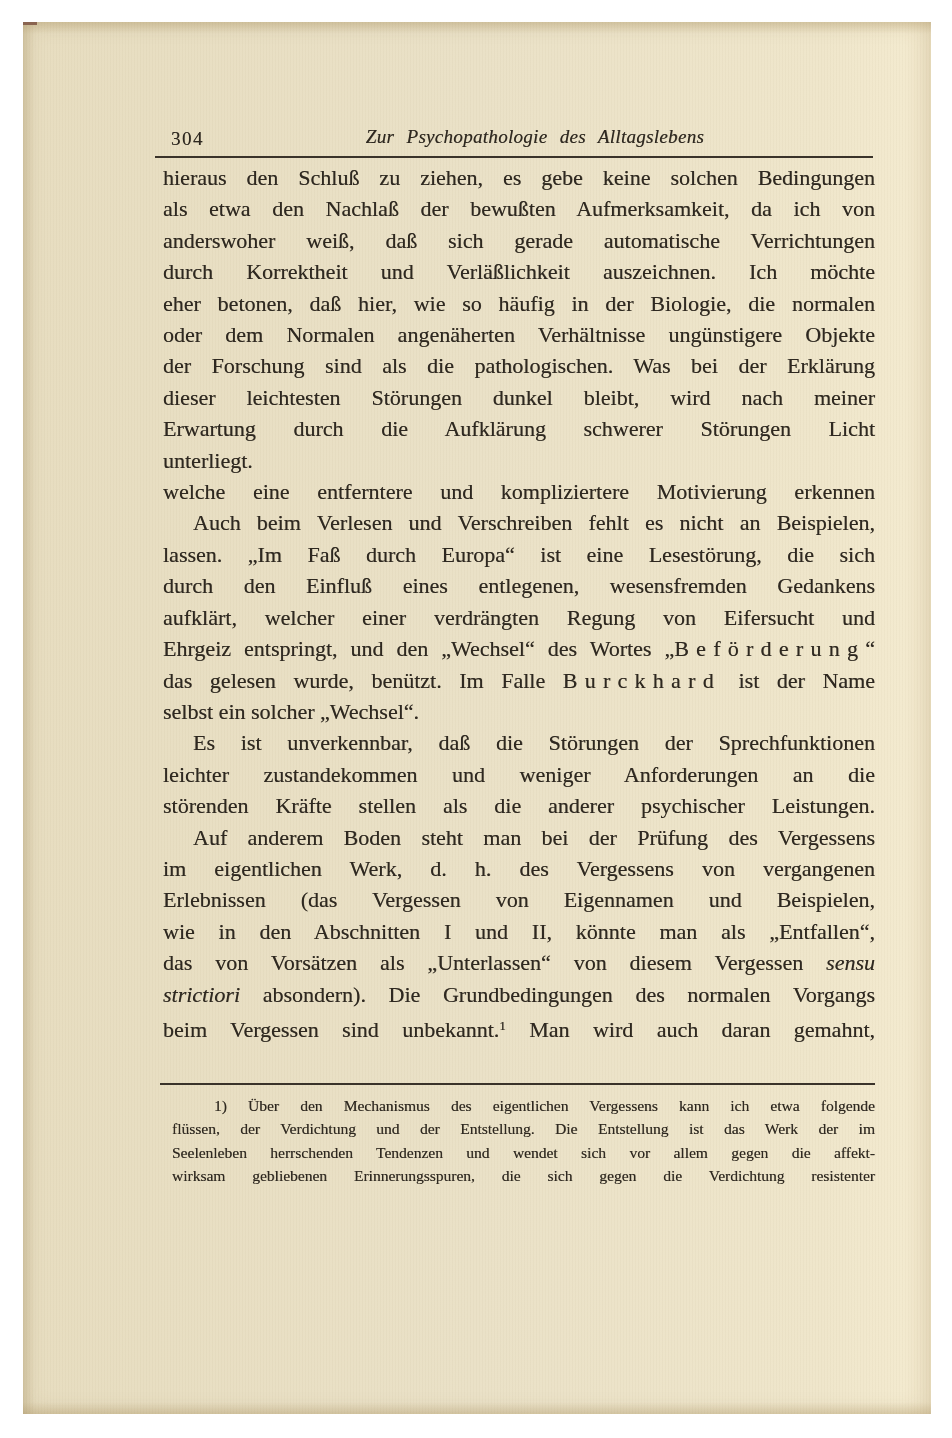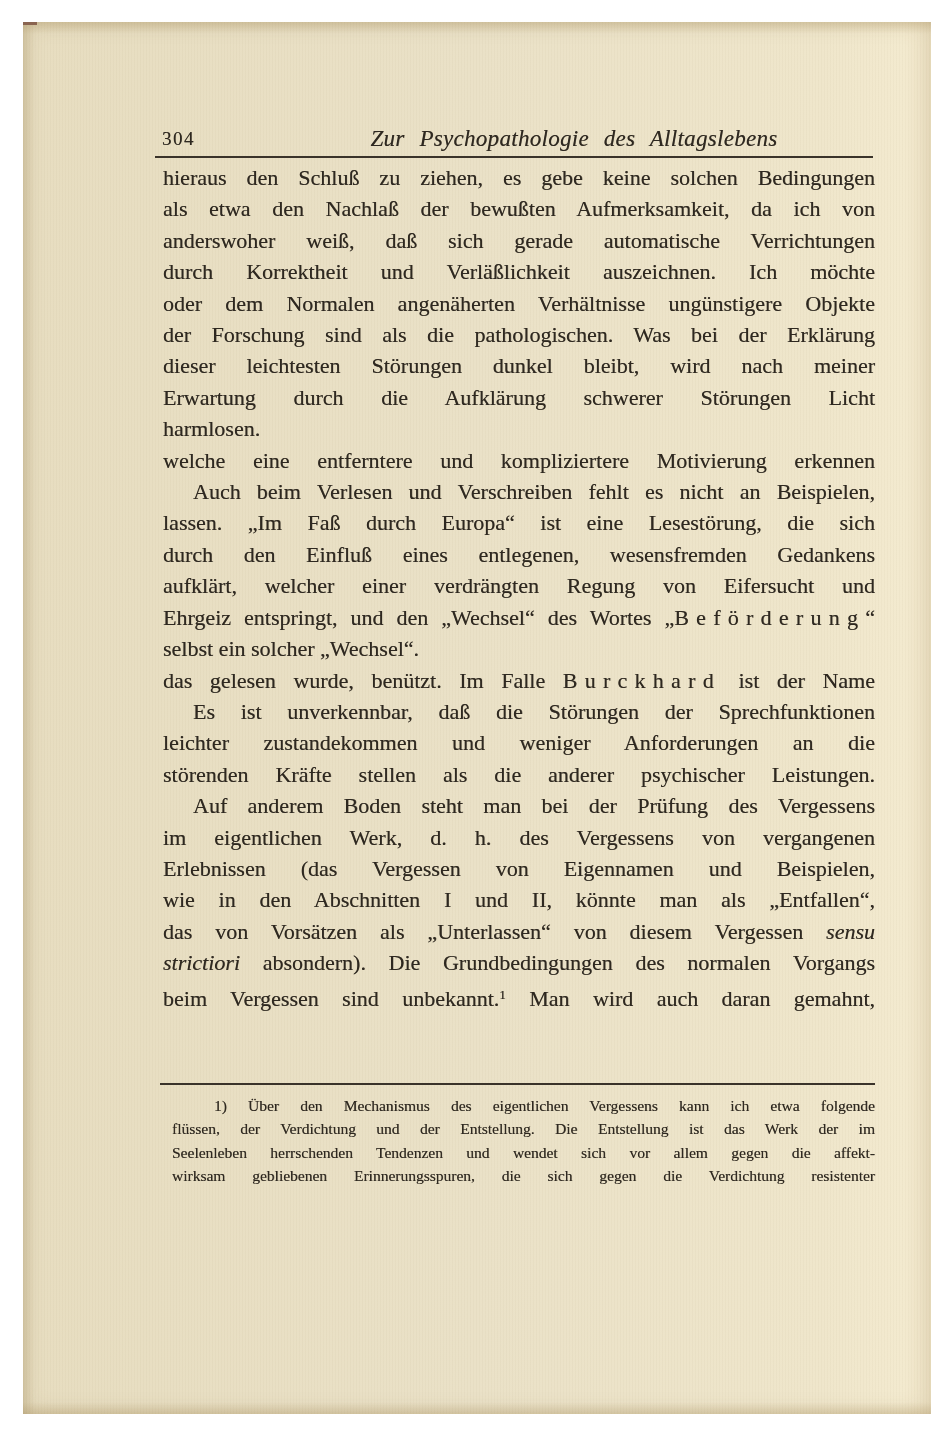--- a/index.html
+++ b/index.html
@@ -20,29 +20,29 @@
       linear-gradient(90deg, #e7ddc0 0%, #eae1c7 50%, #efe6cb 88%, #f3eacf 97%, #eee3c6 100%);
     box-shadow: inset 0 0 22px rgba(120,95,45,0.18);
     text-shadow: 0.3px 0.3px 0.4px rgba(46,40,30,0.55);
     overflow:hidden;
   }
   .scan-artifact {
     position:absolute; left:0; top:0; width:14px; height:3px;
     background:#8a6450;
   }
   .header {
-    position:absolute; left:147px; width:712px; top:104px; height:28px;padding-left:48px;
+    position:absolute; left:156px; width:712px; top:104px; height:28px;
   }
   .page-num {
     position:absolute; left:-8px; top:2px;
     font-size:19px; letter-spacing:1.5px;
   }
   .running-title {
     text-align:center; font-style:italic;
-    font-size:23px; word-spacing:0.38em; letter-spacing:0.3px;
+    font-size:19px; word-spacing:0.38em; letter-spacing:0.3px;
   }
   .head-rule {
     position:absolute; left:132px; width:718px; top:134px; height:2px;
     background:#3a332a;
   }
   .body-text {
     position:absolute; left:140px; width:712px; top:140px;
     font-size:22px;
   }
   .body-text .line { line-height:31.4px; }
@@ -76,33 +76,34 @@
     <div class="running-title">Zur Psychopathologie des Alltagslebens</div>
   </div>
 
   <div class="head-rule"></div>
 
   <div class="body-text">
       <div class="line"><span>hieraus den Schluß zu ziehen, es gebe keine solchen Bedingungen</span></div>
       <div class="line"><span>als etwa den Nachlaß der bewußten Aufmerksamkeit, da ich von</span></div>
       <div class="line"><span>anderswoher weiß, daß sich gerade automatische Verrichtungen</span></div>
       <div class="line"><span>durch Korrektheit und Verläßlichkeit auszeichnen. Ich möchte</span></div>
+      <div class="line"><span>eher betonen, daß hier, wie so häufig in der Biologie, die normalen</span></div>
       <div class="line"><span>oder dem Normalen angenäherten Verhältnisse ungünstigere Objekte</span></div>
       <div class="line"><span>der Forschung sind als die pathologischen. Was bei der Erklärung</span></div>
       <div class="line"><span>dieser leichtesten Störungen dunkel bleibt, wird nach meiner</span></div>
       <div class="line"><span>Erwartung durch die Aufklärung schwerer Störungen Licht</span></div>
-      <div class="line line-left"><span>harmlosen.</span></div>
+      <div class="line line-left"><span>unterliegt.</span></div>
       <div class="line"><span>welche eine entferntere und kompliziertere Motivierung erkennen</span></div>
       <div class="line line-indent"><span>Auch beim Verlesen und Verschreiben fehlt es nicht an Beispielen,</span></div>
       <div class="line"><span>lassen. „Im Faß durch Europa“ ist eine Lesestörung, die sich</span></div>
       <div class="line"><span>durch den Einfluß eines entlegenen, wesensfremden Gedankens</span></div>
       <div class="line"><span>aufklärt, welcher einer verdrängten Regung von Eifersucht und</span></div>
       <div class="line"><span>Ehrgeiz entspringt, und den „Wechsel“ des Wortes „</span><span class="s-sp">Beförderung</span><span>“</span></div>
+      <div class="line"><span>das gelesen wurde, benützt. Im Falle </span><span class="s-sp">Burckhard</span><span> ist der Name</span></div>
       <div class="line line-left"><span>selbst ein solcher „Wechsel“.</span></div>
-      <div class="line"><span>das gelesen wurde, benützt. Im Falle </span><span class="s-sp">Burckhard</span><span> ist der Name</span></div>
       <div class="line line-indent"><span>Es ist unverkennbar, daß die Störungen der Sprechfunktionen</span></div>
       <div class="line"><span>leichter zustandekommen und weniger Anforderungen an die</span></div>
       <div class="line"><span>störenden Kräfte stellen als die anderer psychischer Leistungen.</span></div>
       <div class="line line-indent"><span>Auf anderem Boden steht man bei der Prüfung des Vergessens</span></div>
       <div class="line"><span>im eigentlichen Werk, d. h. des Vergessens von vergangenen</span></div>
       <div class="line"><span>Erlebnissen (das Vergessen von Eigennamen und Beispielen,</span></div>
       <div class="line"><span>wie in den Abschnitten I und II, könnte man als „Entfallen“,</span></div>
       <div class="line"><span>das von Vorsätzen als „Unterlassen“ von diesem Vergessen </span><span class="s-i">sensu</span></div>
       <div class="line"><span class="s-i">strictiori</span><span> absondern). Die Grundbedingungen des normalen Vorgangs</span></div>
       <div class="line"><span>beim Vergessen sind unbekannt.</span><span class="s-sup">1</span><span> Man wird auch daran gemahnt,</span></div>

